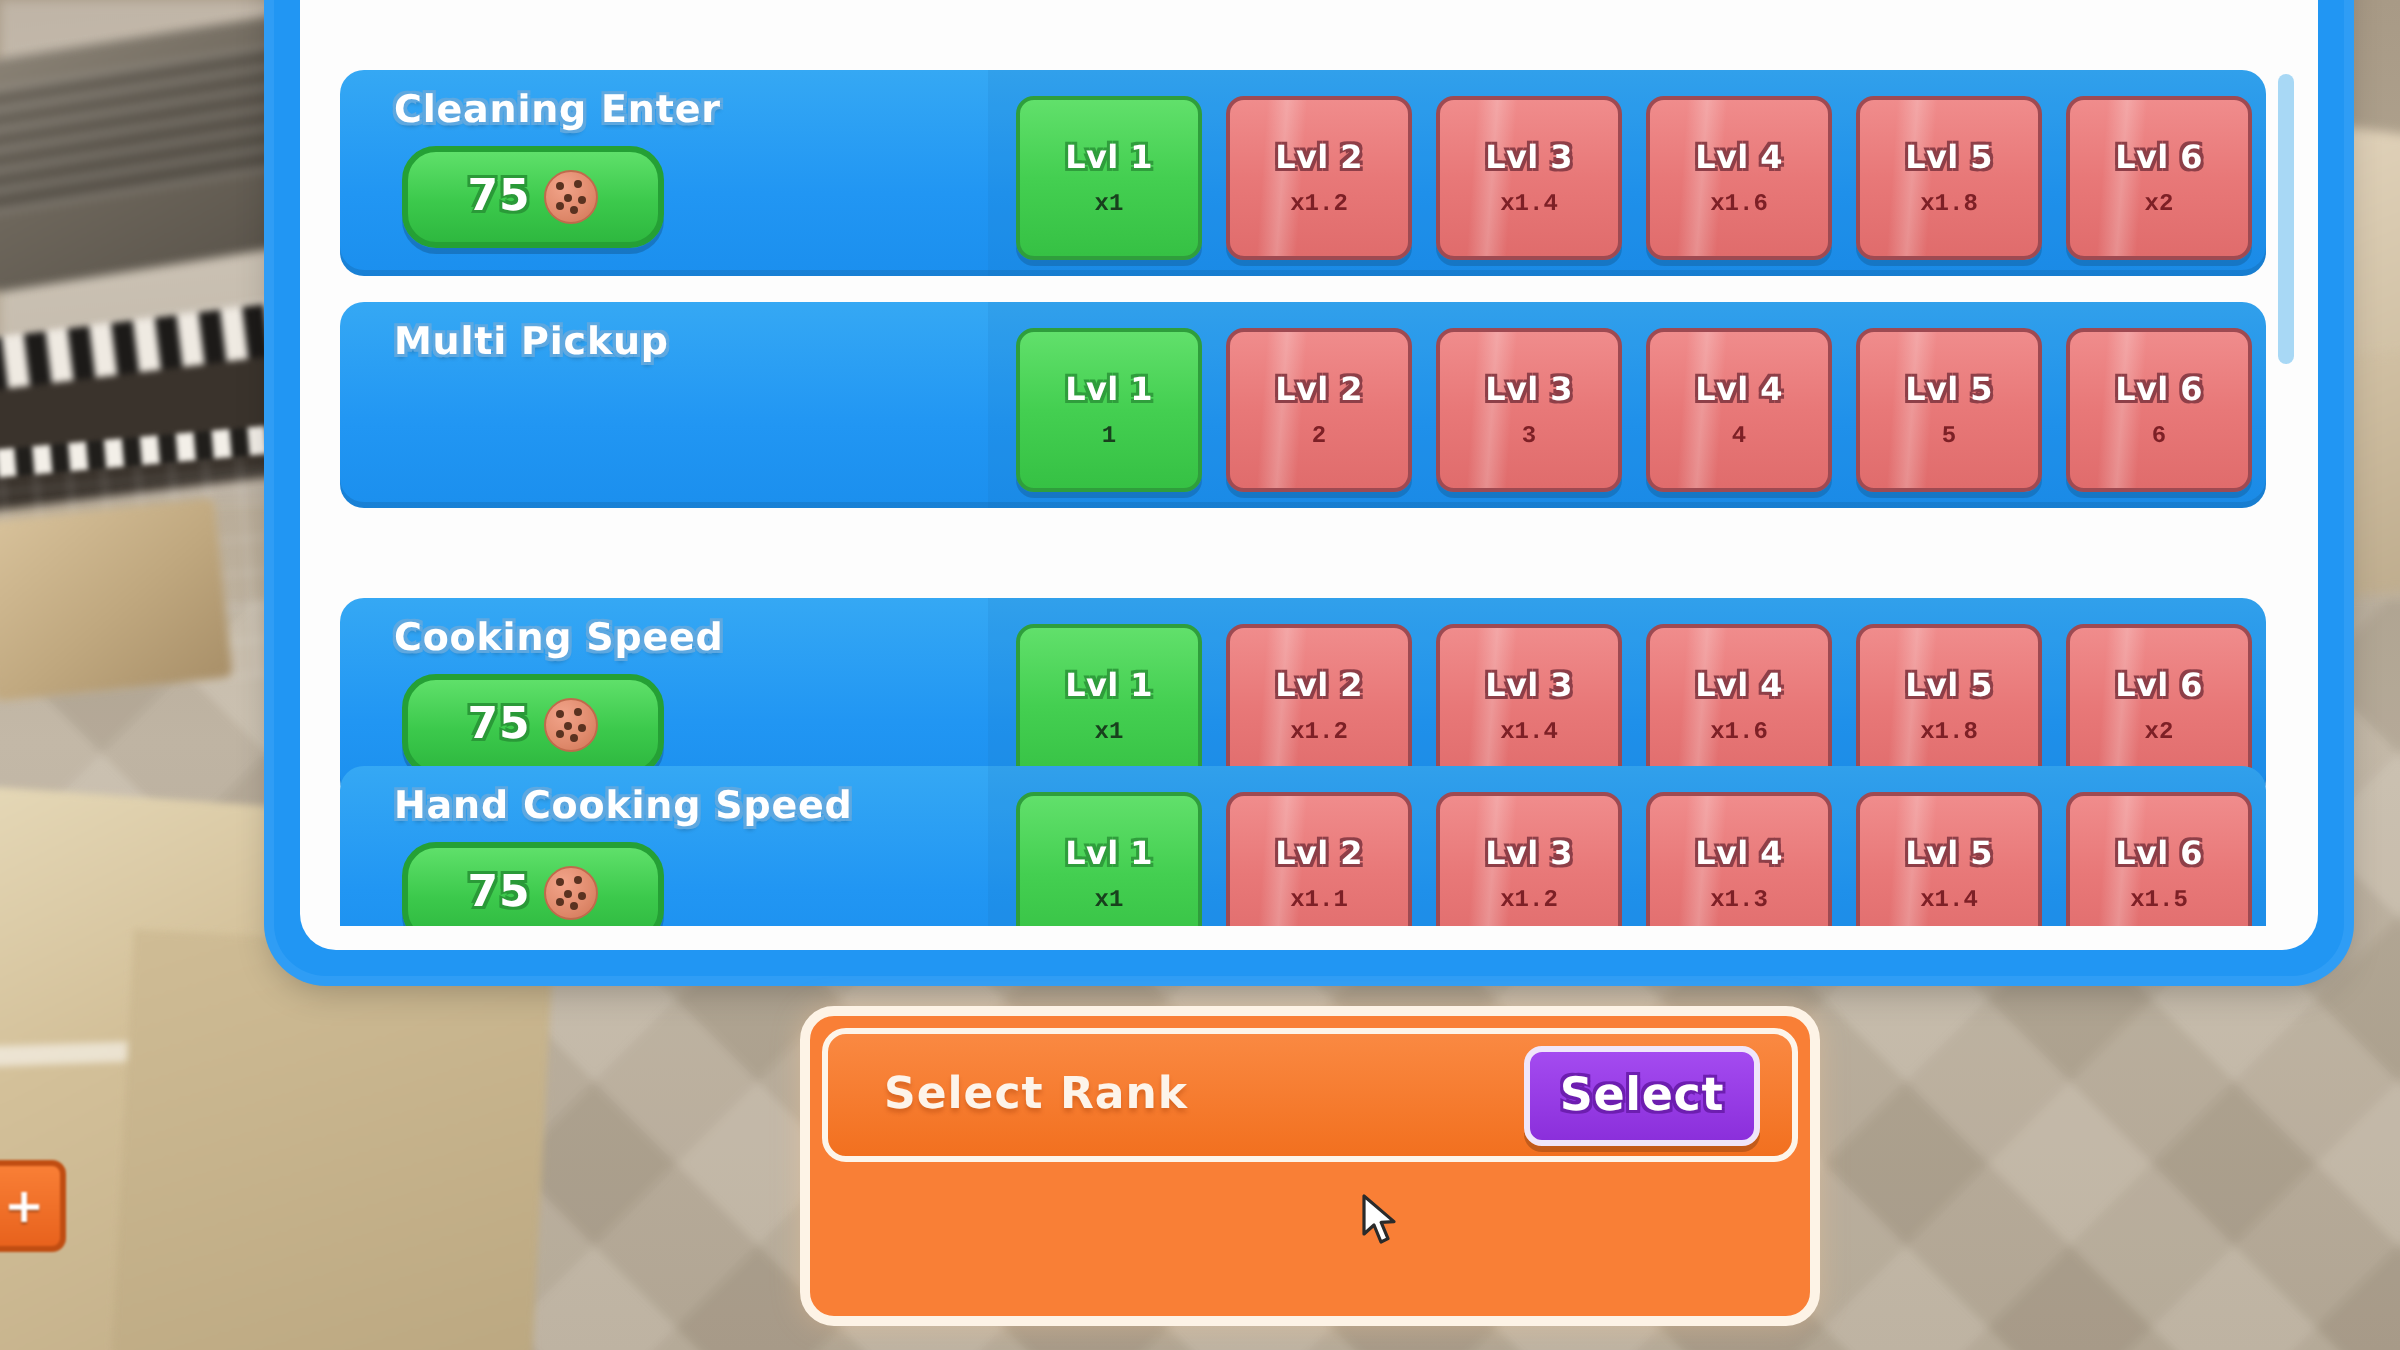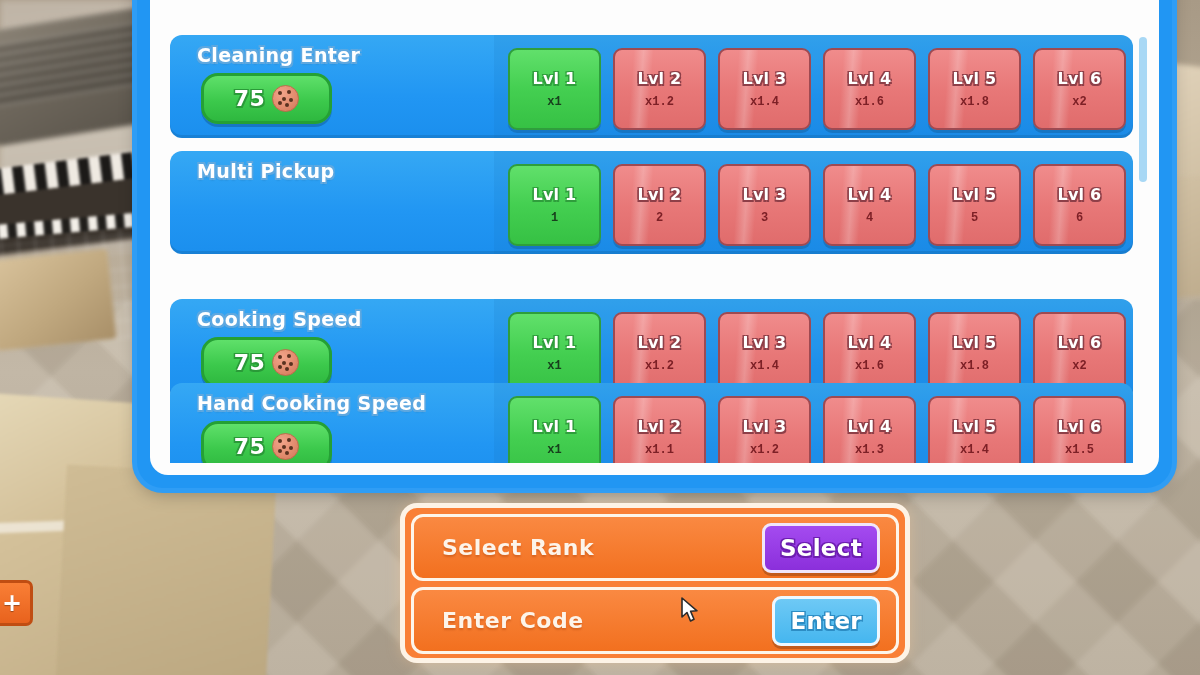--- a/index.html
+++ b/index.html
@@ -526,24 +526,20 @@
     </div>
   </div>
 
   <div class="action-panel">
 
     <div class="action-row">
       <span class="action-label">Select Rank</span>
       <span class="action-btn purple">Select</span>
     </div>
 
-    <div class="action-row">
-      <span class="action-label">Enter Code</span>
-      <span class="action-btn cyan">Enter</span>
-    </div>
 
   </div>
 
   <svg class="cursor" viewBox="0 0 18 26">
     <path d="M1 1 L1 20 L6 15.5 L9.5 24 L13 22.3 L9.6 14.2 L16 13.8 Z" fill="#ffffff" stroke="#2b2b2b" stroke-width="1.6" stroke-linejoin="round"></path>
   </svg>
 
 </div>
 
 </body></html>

